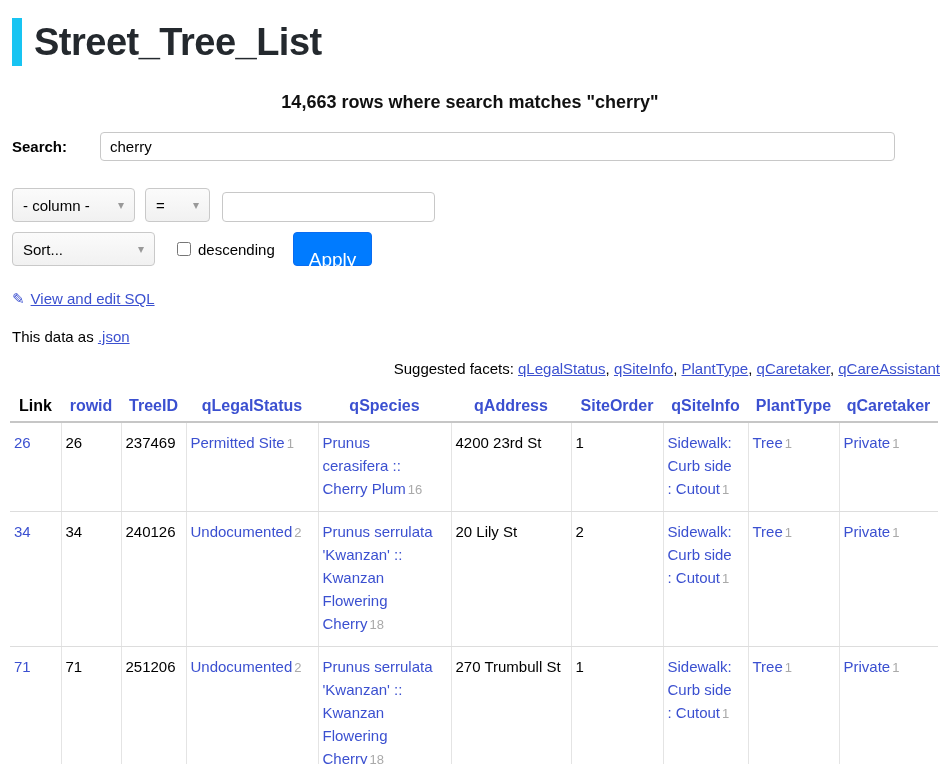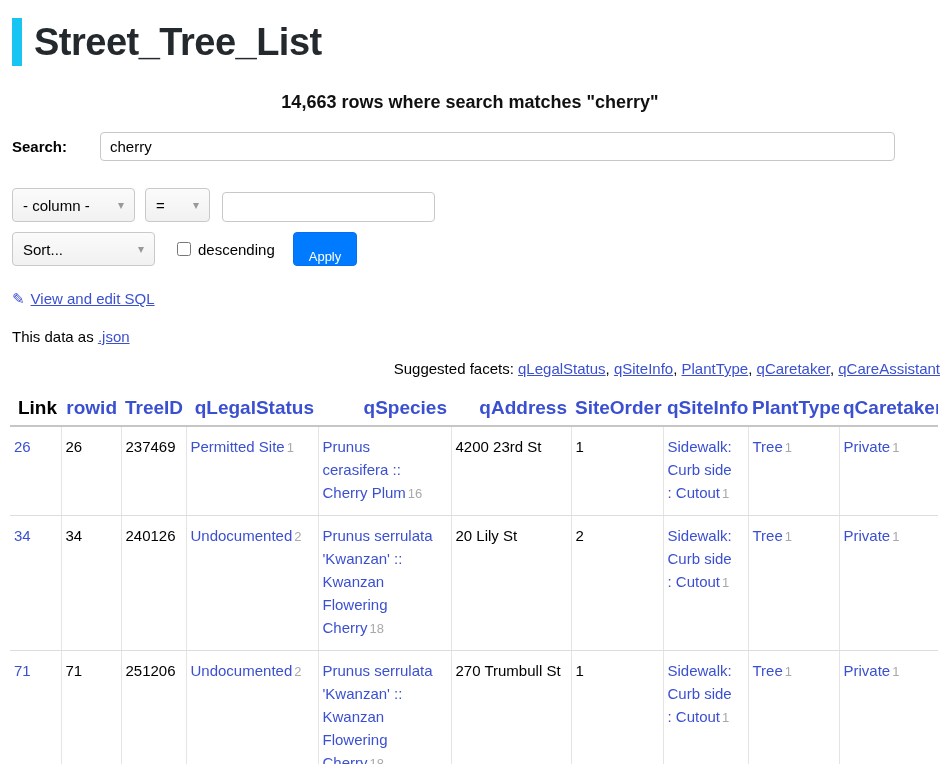--- a/index.html
+++ b/index.html
@@ -44,34 +44,34 @@
   .filter-value-input {
     width: 213px; height: 30px; margin-left: 12px;
     border: 1px solid #c8c8c8; border-radius: 4px; padding: 0 8px;
     font-size: 15px; font-family: inherit; outline: none;
   }
   .desc-checkbox { width: 14px; height: 14px; margin: 0 0 0 22px; }
   .desc-label { font-weight: normal; margin-left: 7px; }
   .apply-btn {
     margin-left: 18px; height: 28px; padding: 16px 15px;
     background: #007bff; border: 1px solid #0a6cf0; border-radius: 4px;
-    color: #ffffff; font-size: 13px; font-family: inherit; cursor: pointer;
+    color: #ffffff; font-size: 19px; font-family: inherit; cursor: pointer;
   }
 
   
   .sql-line { margin: 24px 0 0 12px; }
   .pencil { color: #3b50d0; margin-right: 6px; }
   .data-line { margin: 20px 0 0 12px; }
   .facets-line { margin: 15px 0 0 12px; text-align: right; }
   .facet-item:not(:last-of-type)::after { content: ", "; color: #000; }
 
   
   table { margin: 14px 0 0 10px; width: 928px; border-collapse: collapse; table-layout: fixed; }
   th {
-    text-align: right; font-weight: bold; font-size: 19px;
+    text-align: center; font-weight: bold; font-size: 16px;
     padding: 6px 4px 6px 4px; border-bottom: 2px solid #c6c6c6;
     white-space: nowrap; overflow: hidden;
   }
   th a { font-weight: bold; }
   td {
     vertical-align: top; font-size: 15px; line-height: 23px;
     padding: 8px 4px 10px 4px;
     border-bottom: 1px solid #ddd; border-right: 1px solid #e4e4e4;
   }
   td:last-child { border-right: none; }

